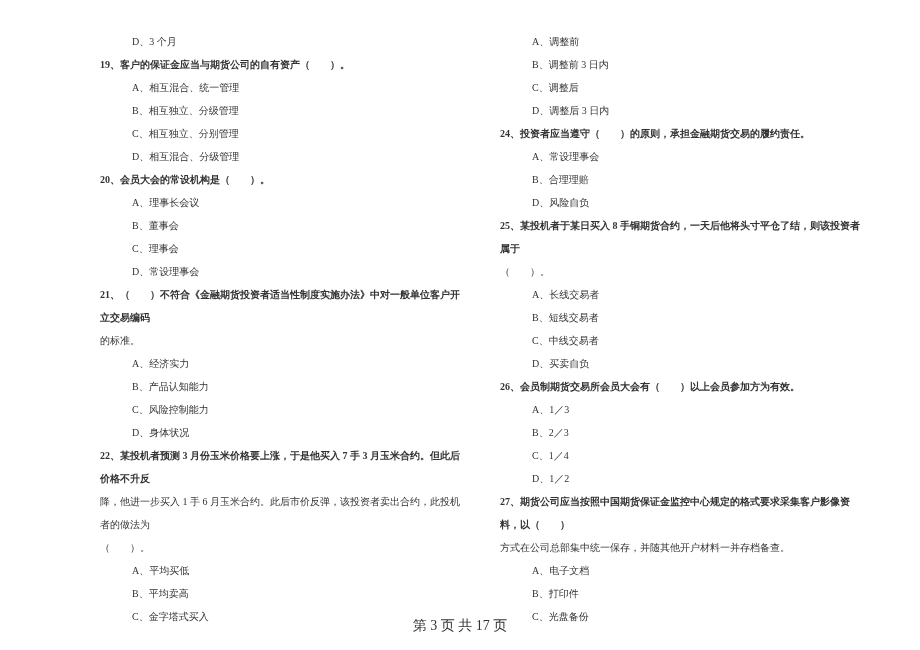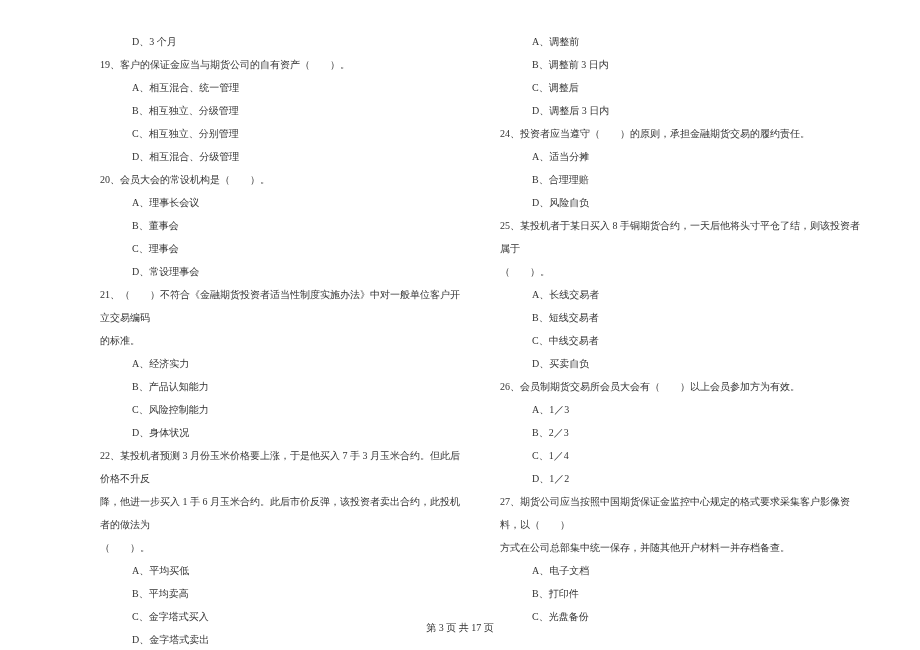--- a/index.html
+++ b/index.html
@@ -24,31 +24,32 @@
     }
     .column {
       flex: 1;
       line-height: 2.3;
     }
     .option {
       padding-left: 32px;
     }
     .question {
       padding-left: 0px;
+      font-weight: bold;
     }
     .question-cont {
       padding-left: 0px;
     }
     .footer {
       position: absolute;
       bottom: 15px;
       left: 0;
       right: 0;
       text-align: center;
-      font-size: 10px;
+      font-size: 14px;
       color: #333;
     }
   </style>
 </head>
 <body>
 
 <div class="page-container">
   <div class="column" id="left-col">
       <div class="option">D、3 个月</div>
       <div class="question">19、客户的保证金应当与期货公司的自有资产（　　）。</div>
@@ -66,29 +67,28 @@
       <div class="option">A、经济实力</div>
       <div class="option">B、产品认知能力</div>
       <div class="option">C、风险控制能力</div>
       <div class="option">D、身体状况</div>
       <div class="question">22、某投机者预测 3 月份玉米价格要上涨，于是他买入 7 手 3 月玉米合约。但此后价格不升反</div>
       <div class="question-cont">降，他进一步买入 1 手 6 月玉米合约。此后市价反弹，该投资者卖出合约，此投机者的做法为</div>
       <div class="question-cont">（　　）。</div>
       <div class="option">A、平均买低</div>
       <div class="option">B、平均卖高</div>
       <div class="option">C、金字塔式买入</div>
-      <div class="option">D、金字塔式卖出</div>
     </div>
   <div class="column" id="right-col">
       <div class="option">A、调整前</div>
       <div class="option">B、调整前 3 日内</div>
       <div class="option">C、调整后</div>
       <div class="option">D、调整后 3 日内</div>
       <div class="question">24、投资者应当遵守（　　）的原则，承担金融期货交易的履约责任。</div>
-      <div class="option">A、适当分摊</div>
+      <div class="option">A、常设理事会</div>
       <div class="option">B、合理理赔</div>
       <div class="option">D、风险自负</div>
       <div class="question">25、某投机者于某日买入 8 手铜期货合约，一天后他将头寸平仓了结，则该投资者属于</div>
       <div class="question-cont">（　　）。</div>
       <div class="option">A、长线交易者</div>
       <div class="option">B、短线交易者</div>
       <div class="option">C、中线交易者</div>
       <div class="option">D、买卖自负</div>
       <div class="question">26、会员制期货交易所会员大会有（　　）以上会员参加方为有效。</div>
       <div class="option">A、1／3</div>

